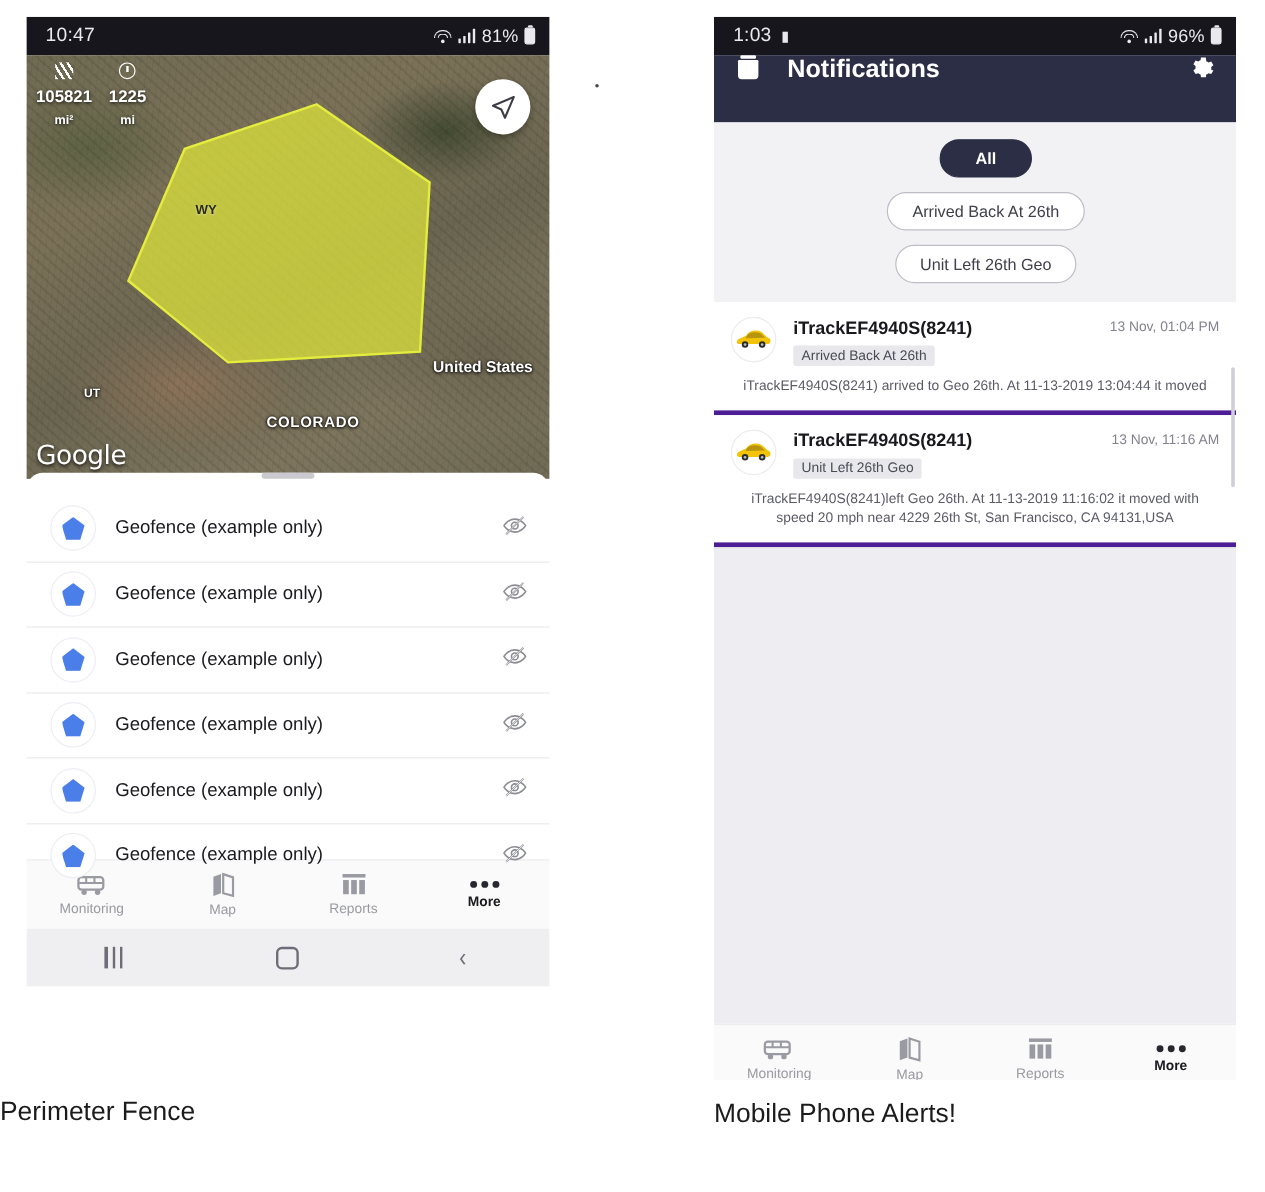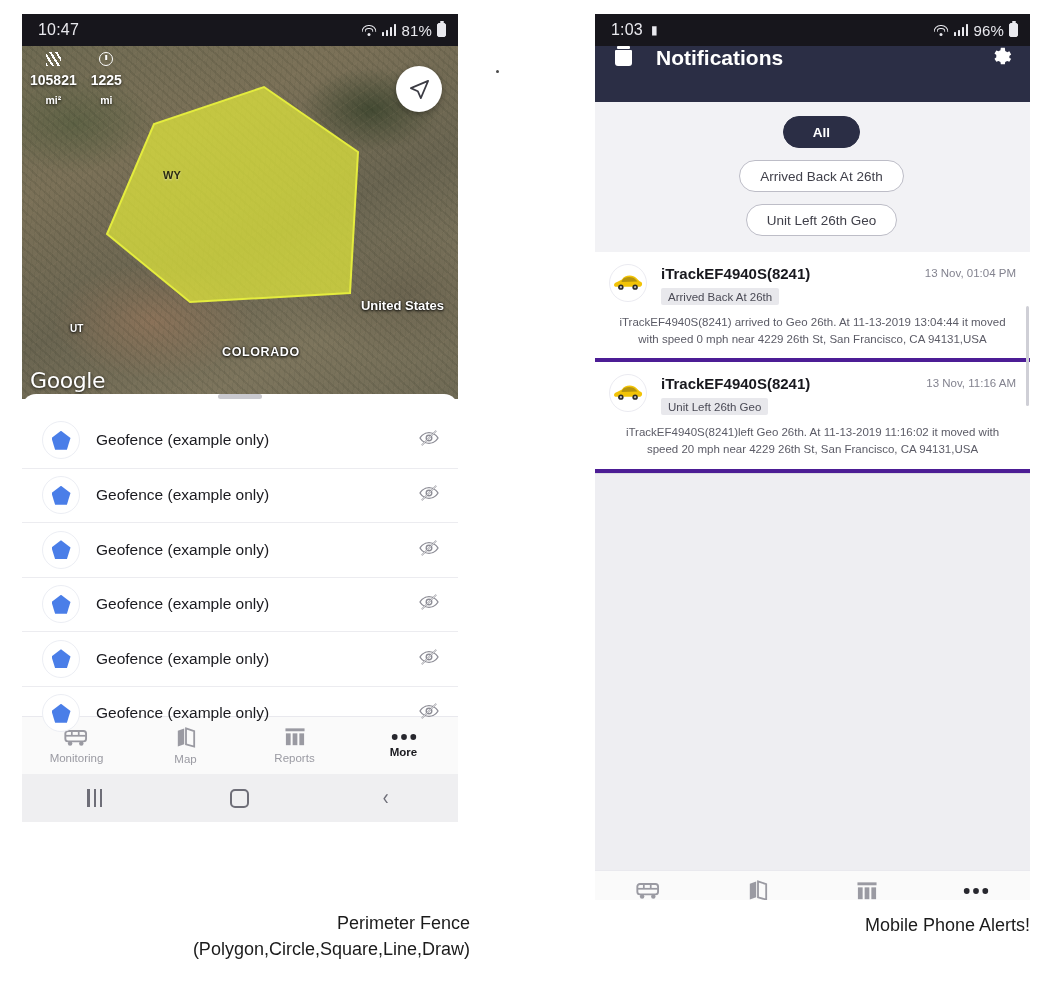--- a/index.html
+++ b/index.html
@@ -177,21 +177,21 @@
   .tab.active .tlabel{ color:#1a1a1f; font-weight:700; }
   .tab svg{ display:block; }
   .sysnav{ height:48px; background:#efeff1; display:flex; }
   .sysbtn{ flex:1; display:flex; align-items:center; justify-content:center; color:#6e6e78; }
   .recents{ display:flex; gap:4px; }
   .recents i{ width:2.2px; height:18px; background:#6e6e78; display:block; }
   .homebtn{ width:19px;height:19px;border:2px solid #6e6e78;border-radius:5px; }
   .backbtn{ font-size:22px; line-height:1; transform:scaleX(.8); }
 
   
-  .caption{ position:absolute; text-align:right; color:#1b1b1b; font-size:18px; line-height:1.45; }
+  .caption{ position:absolute; text-align:left; color:#1b1b1b; font-size:22px; line-height:1.45; }
   #caption-left{ left:0; top:910px; width:470px; }
   #caption-right{ left:595px; top:912px; width:435px; }
   .dot-artifact{ position:absolute; left:496px; top:70px; width:3px;height:3px;background:#4a4a4a;border-radius:50%; }
 </style>
 </head>
 <body>
 
 <div class="stage">
 
   <div class="dot-artifact"></div>
@@ -443,21 +443,20 @@
               </svg>
             </span>
             <span class="notif-mid">
               <div class="notif-title">iTrackEF4940S(8241)</div>
               <div><span class="notif-tag">Arrived Back At 26th</span></div>
             </span>
             <span class="notif-time">13 Nov, 01:04 PM</span>
           </div>
           <div class="notif-body">
             <div>iTrackEF4940S(8241) arrived to Geo 26th.      At 11-13-2019 13:04:44 it moved</div>
-            <div>with speed 0 mph near 4229 26th St, San Francisco, CA 94131,USA</div>
           </div>
         </div>
         <div class="notif">
           <div class="notif-top">
             <span class="car-avatar">
               <svg width="30" height="18" viewBox="0 0 40 22">
                 <path d="M4 16c-1.6 0-2.6-1-2.6-2.4 0-2 1.4-3.3 4-4.1L12 6.4C15-.2 27-.6 31 4.4l4.4 4.2c2.4.7 3.4 2 3.4 3.6 0 2.3-1.4 3.8-4 3.8z" fill="#f2c307"></path>
                 <path d="M12.5 6.8C15.4 2 25.6 1.8 29.4 5.6l3.4 3.3-21.6.6z" fill="#6d5a16" opacity=".45"></path>
                 <circle cx="10.5" cy="16.5" r="3.6" fill="#2b2b2b"></circle>
                 <circle cx="10.5" cy="16.5" r="1.5" fill="#bdbdbd"></circle>
@@ -537,19 +536,18 @@
           <span class="homebtn"></span>
         </div>
       <div class="sysbtn">
           <span class="backbtn">‹</span>
         </div>
     </div>
   </div>
 
   <div class="caption" id="caption-left">
     <div>Perimeter Fence</div>
-    <div>(Polygon,Circle,Square,Line,Draw)</div>
   </div>
   <div class="caption" id="caption-right">
     <div>Mobile Phone Alerts!</div>
   </div>
 
 </div>
 
 </body></html>

